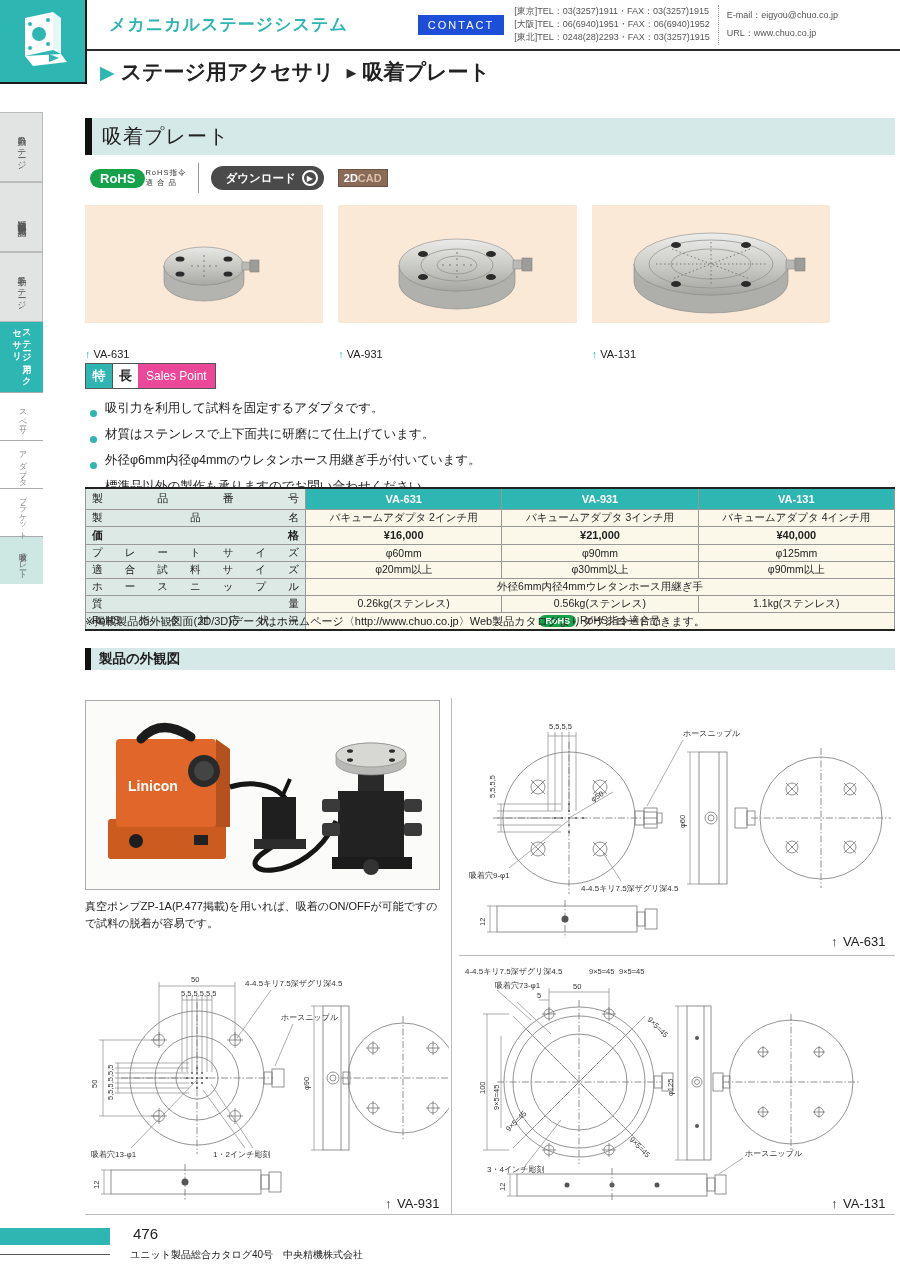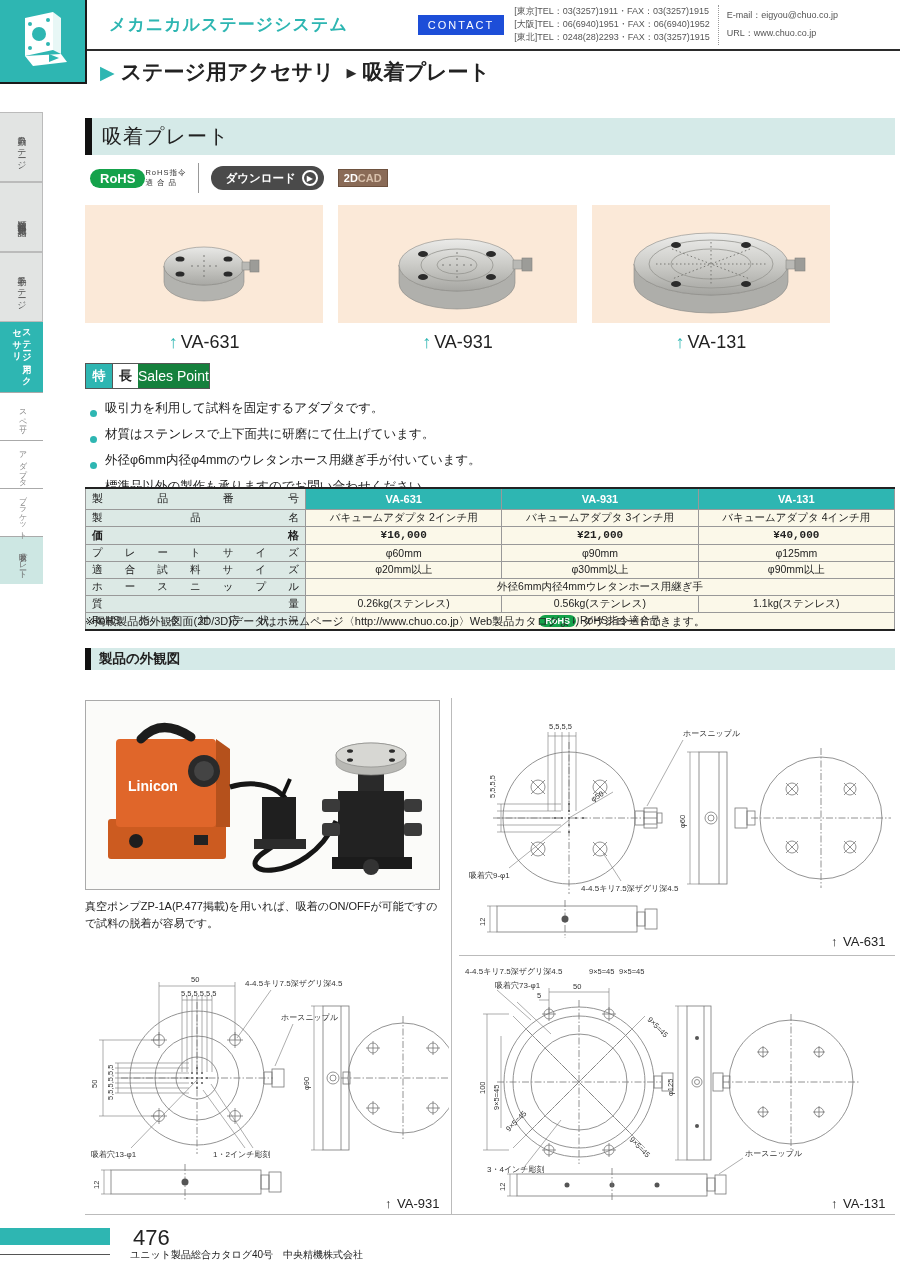--- a/index.html
+++ b/index.html
@@ -54,40 +54,40 @@
   .dl-play { width:16px; height:16px; border-radius:50%; background:#4a4a4a; border:2px solid #fff;
     color:#fff; font-size:8px; display:flex; align-items:center; justify-content:center; }
   .cad-badge { background:#8a6b57; border:1px solid #6e523f; font-size:11px; font-weight:bold;
     padding:2px 5px; margin-left:14px; color:#fff; }
   .cad-badge .suf { color:#d8c0ab; font-weight:bold; }
 
   
   .products { position:absolute; left:85px; top:205px; width:745px; display:flex; gap:15px; }
   .product { flex:1; }
   .product-img { height:118px; background:#fbe9d8; display:flex; align-items:center; justify-content:center; }
-  .product-cap { text-align:center; font-size:18px; color:#222; margin-top:9px; }
+  .product-cap { text-align:left; font-size:11px; color:#222; margin-top:25px; }
   .up-arrow { color:#2eb6b2; font-weight:bold; margin-right:3px; }
 
   
   .sp-badge { position:absolute; left:85px; top:363px; display:flex; height:26px; border:1px solid #555; }
   .sp-toku { background:#2eb6b2; color:#fff; width:26px; display:flex; align-items:center; justify-content:center; font-size:13px; font-weight:bold; }
   .sp-cho { background:#fff; color:#222; width:26px; display:flex; align-items:center; justify-content:center; font-size:13px; font-weight:bold; border-left:1px solid #555; }
-  .sp-en { background:#15803d; color:#fff; padding:0 0; display:flex; align-items:center; font-size:14px; }
+  .sp-en { background:#ec4899; color:#fff; padding:0 8px; display:flex; align-items:center; font-size:12px; }
   .bullets { position:absolute; left:90px; top:400px; }
   .bullet { font-size:12.5px; color:#222; margin-bottom:9px; display:flex; align-items:flex-end; }
   .bullet .dot { width:7px; height:7px; border-radius:50%; background:#2eb6b2; margin-right:8px; flex:0 0 auto; }
 
   
   .spec { position:absolute; left:85px; top:487px; width:810px; border-collapse:collapse;
     border-top:2px solid #222; border-bottom:2px solid #222; font-size:10.5px; }
   .spec th, .spec td { border:1px solid #999; padding:1px 6px; height:15px; }
   .spec thead th { background:#2eb6b2; color:#fff; font-weight:bold; height:21px; font-size:11px; }
   .spec .lbl { background:#dce9e5; color:#222; width:220px; text-align:justify; text-align-last:justify; font-weight:normal; }
   .spec td { background:#fbf8e9; text-align:center; color:#222; }
-  .spec .bold td { font-weight:bold; font-size:11px;font-family:Liberation Mono, monospace; }
+  .spec .bold td { font-weight:bold; font-size:11px; }
   .rohs-mini { background:#15a24b; color:#fff; font-weight:bold; font-size:9px; border-radius:7px; padding:1px 6px; margin-right:4px; }
 
   .note { position:absolute; left:85px; top:614px; font-size:11px; color:#222; }
 
   
   .sec-hdr { position:absolute; left:85px; top:648px; width:810px; height:22px;
     background:#d5eae8; display:flex; align-items:center; }
   .sec-hdr .bar { width:6px; height:22px; background:#111; margin-right:8px; }
   .sec-hdr span { font-size:13.5px; font-weight:bold; color:#222; }
 
@@ -100,21 +100,21 @@
   .usage-text { position:absolute; left:0; top:200px; width:362px; font-size:11px; line-height:1.55; color:#222; }
   .usage-text p { margin-bottom:2px; }
   .dwg { position:absolute; }
   .dwg-caption { font-size:13px; fill:#222; }
   svg text { font-family:"Liberation Sans","DejaVu Sans",sans-serif; }
   .tl { font-size:7.5px; fill:#333; }
   .tl2 { font-size:8px; fill:#333; }
 
   
   .footer-bar { position:absolute; left:0; top:1228px; width:110px; height:17px; background:#2eb6b2; }
-  .footer-page { position:absolute; left:133px; top:1225px; font-size:22px; color:#222; }
+  .footer-page { position:absolute; left:133px; top:1225px; font-size:15px; color:#222; }
   .footer-line { position:absolute; left:0; top:1254px; width:110px; height:1px; background:#555; }
   .footer-cat { position:absolute; left:130px; top:1248px; font-size:10px; color:#222; }
 </style>
 </head>
 <body>
 
 <div class="page">
 
   <div class="logo-box">
     <svg width="56" height="62" viewBox="0 0 56 62">

